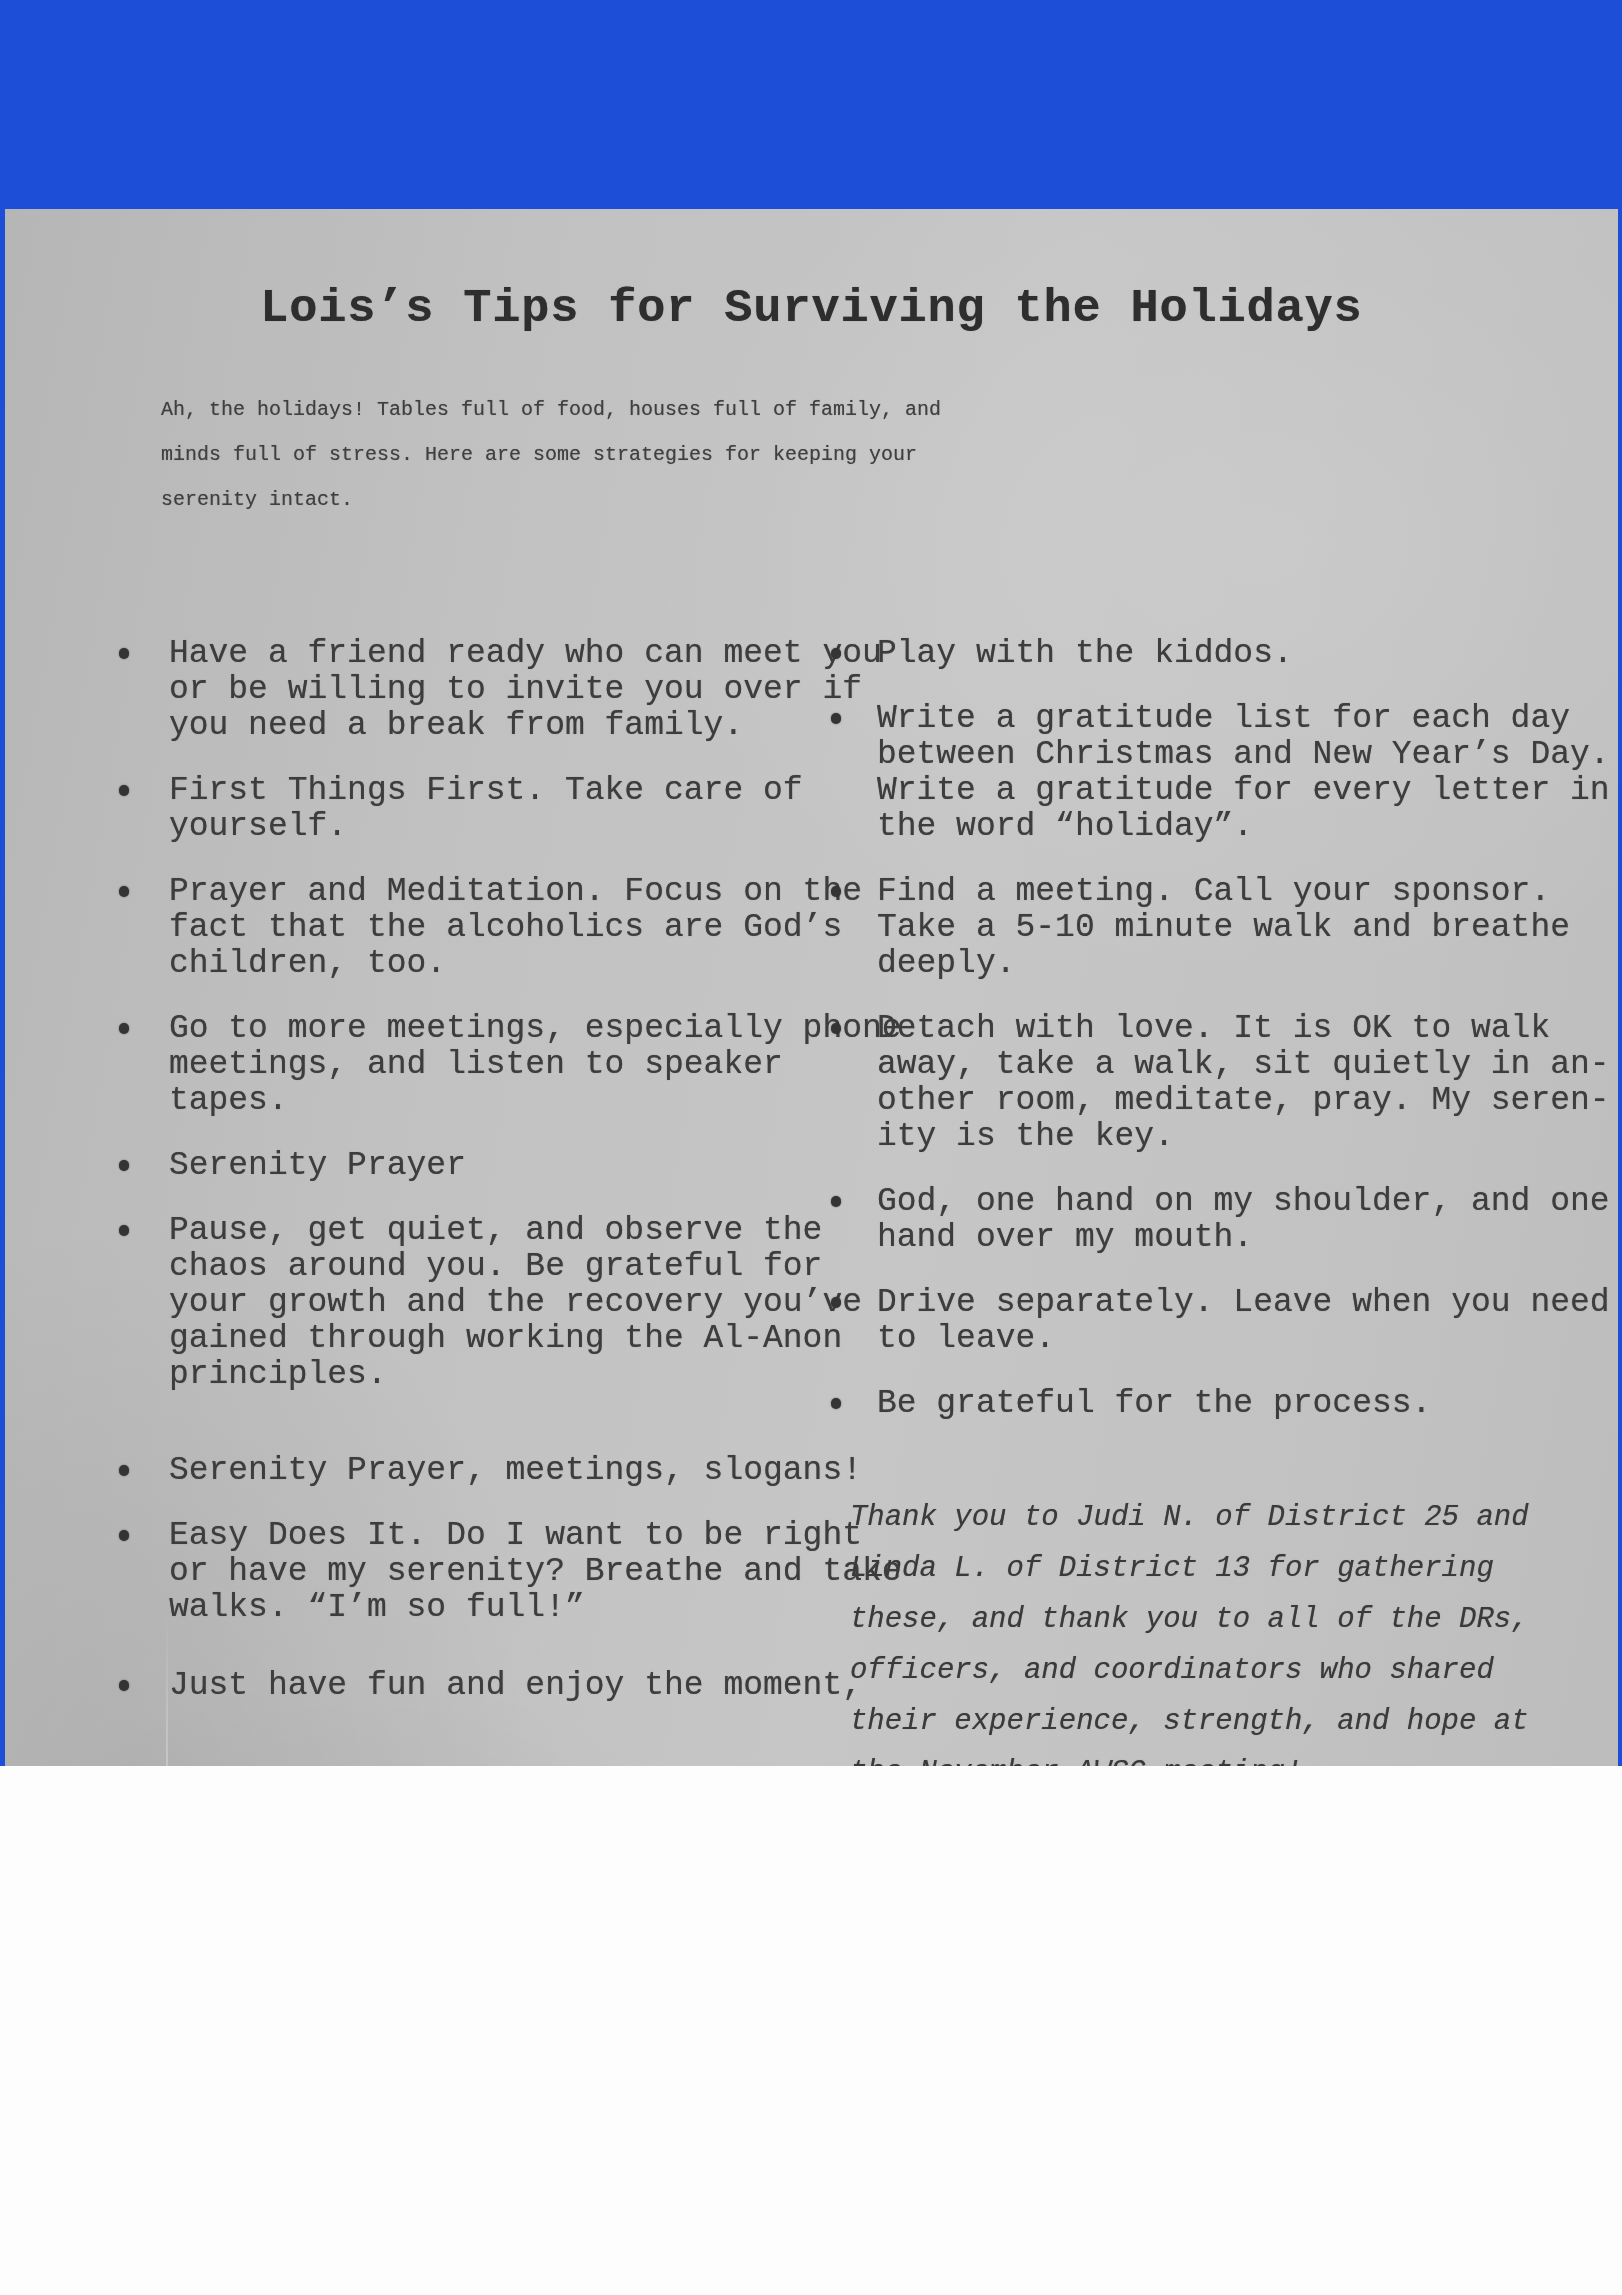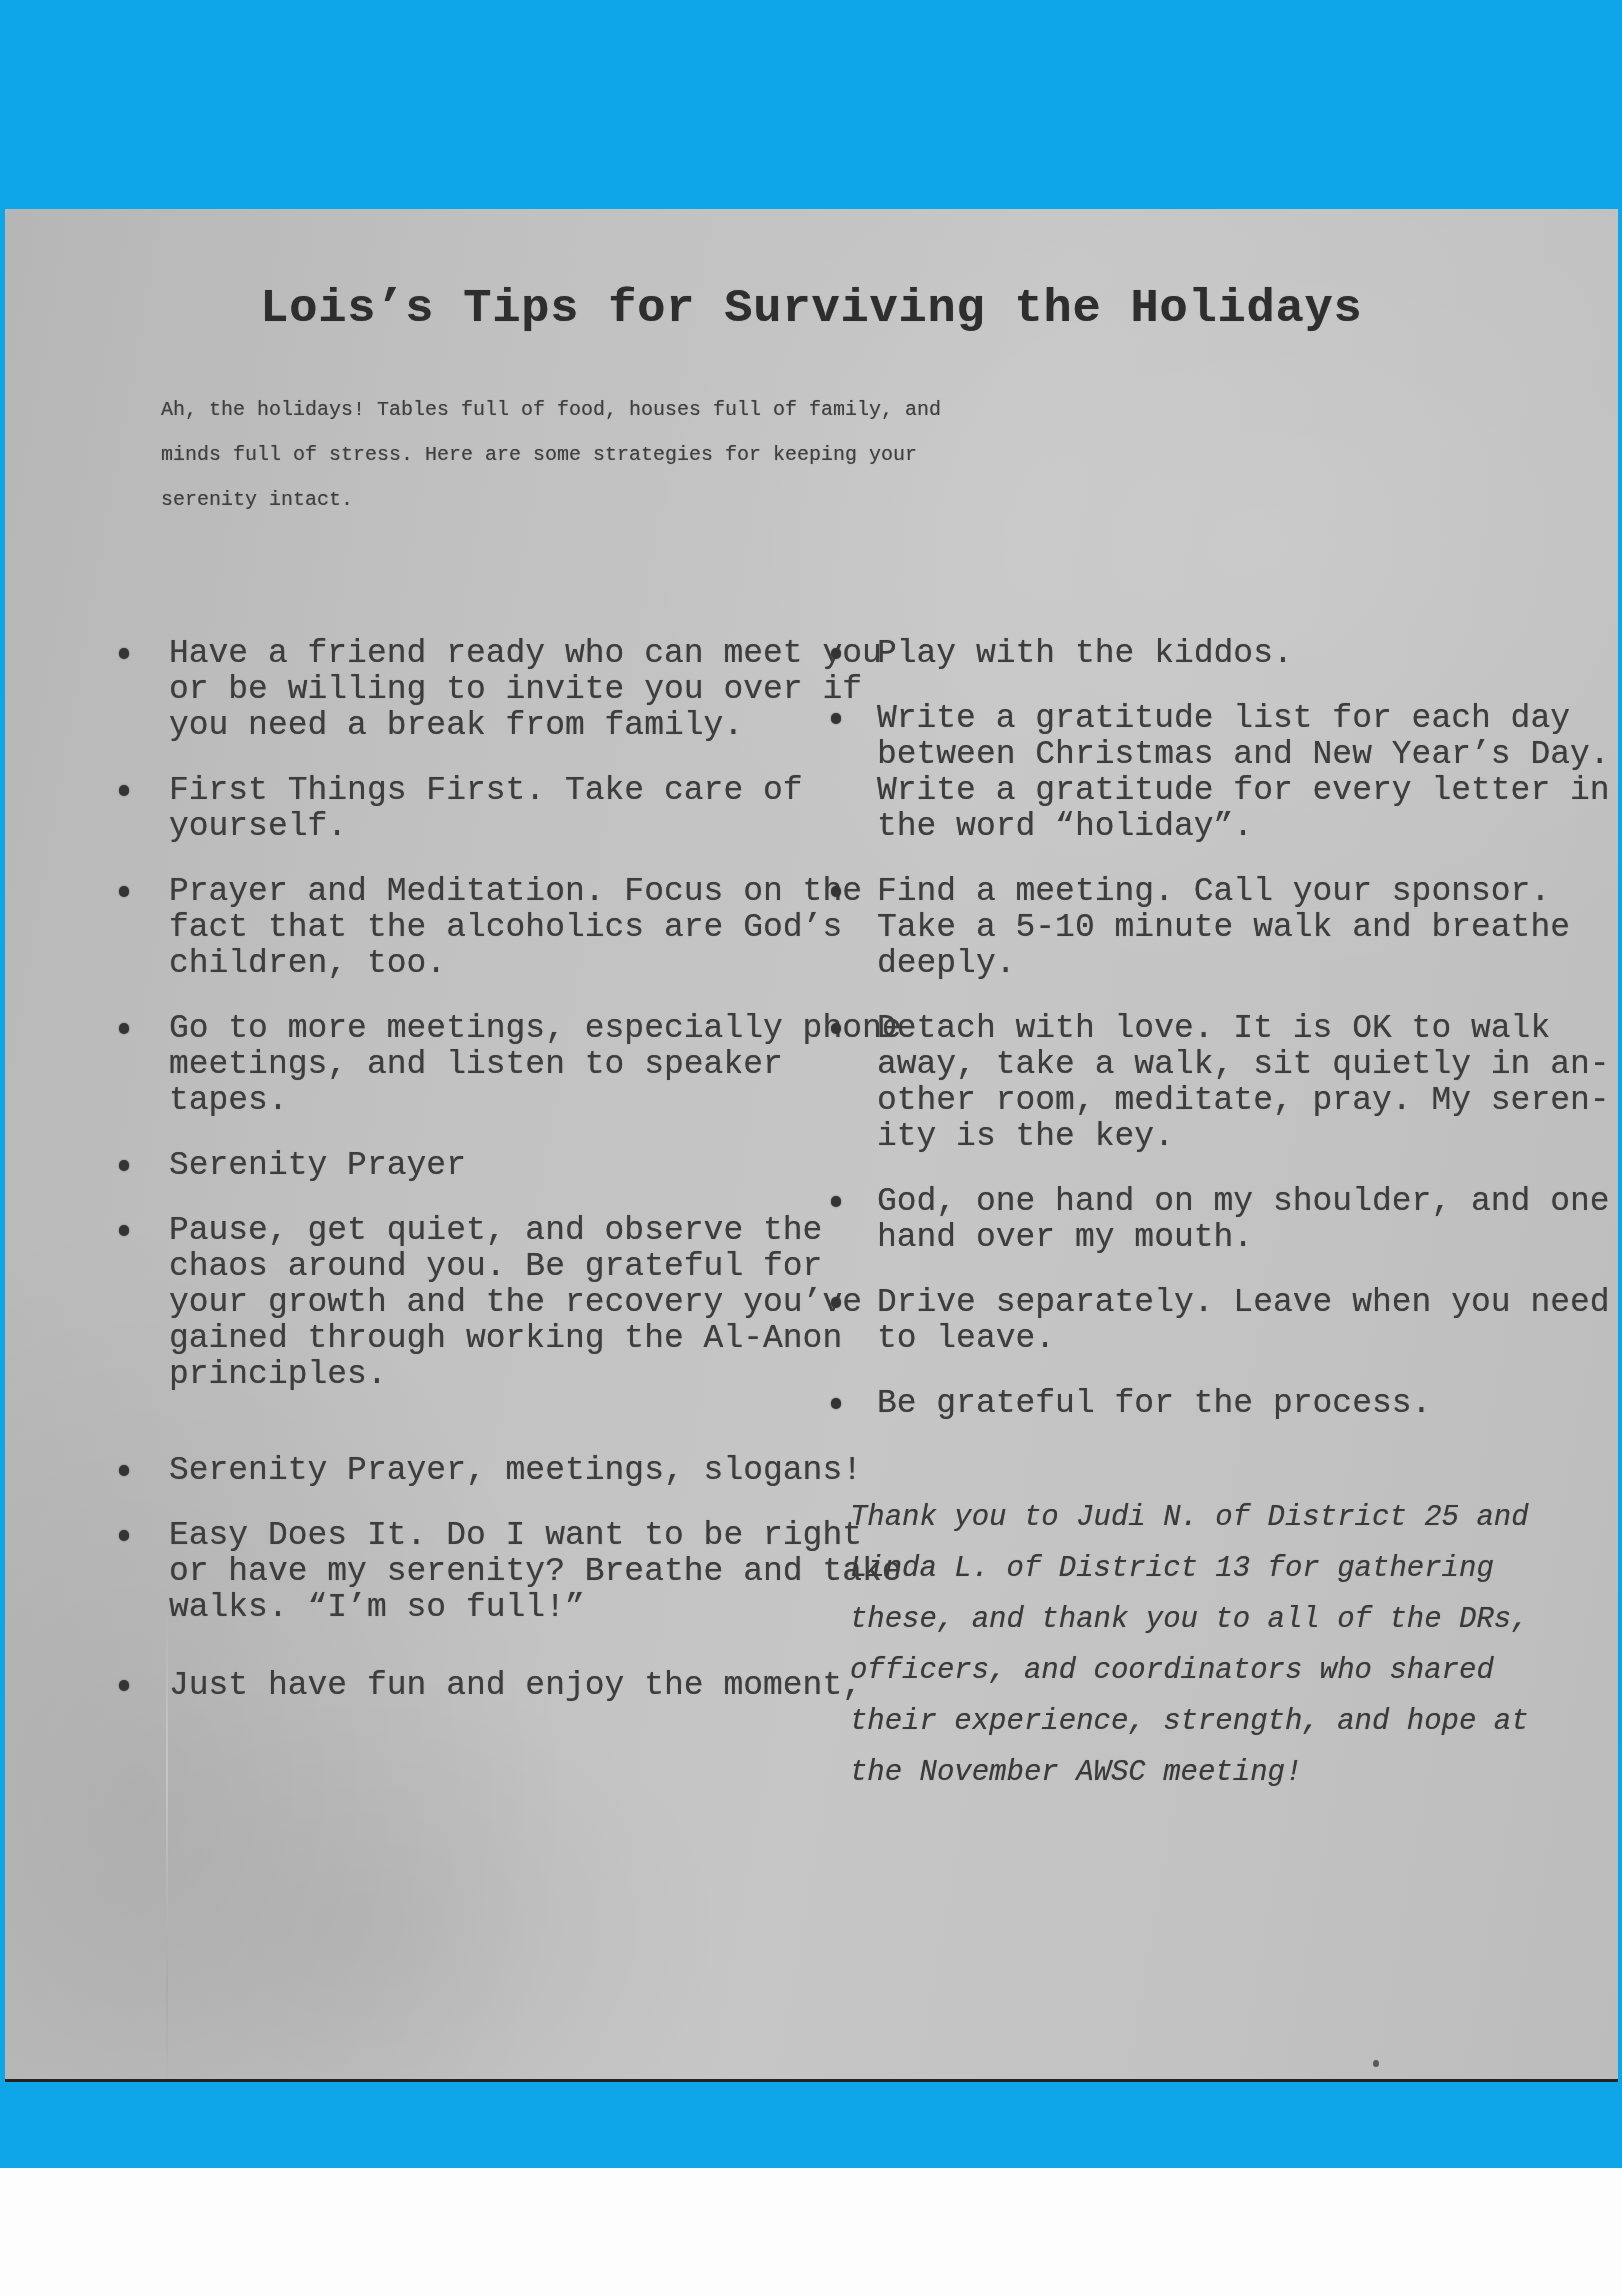--- a/index.html
+++ b/index.html
@@ -4,22 +4,22 @@
 <style>
   html, body {
     margin: 0;
     padding: 0;
     background: #fdfdfd;
     font-family: "Liberation Mono", "DejaVu Sans Mono", monospace;
   }
   .canvas {
     position: relative;
     width: 1623px;
-    height: 2168px;
-    background: #0ea5e9;
+    height: 1766px;
+    background: #1d4ed8;
     overflow: hidden;
     font-family: Liberation Mono, monospace;
   }
   
   .page {
     position: absolute;
     left: 4.9px;
     top: 209px;
     width: 1613px;
     height: 1870px;

